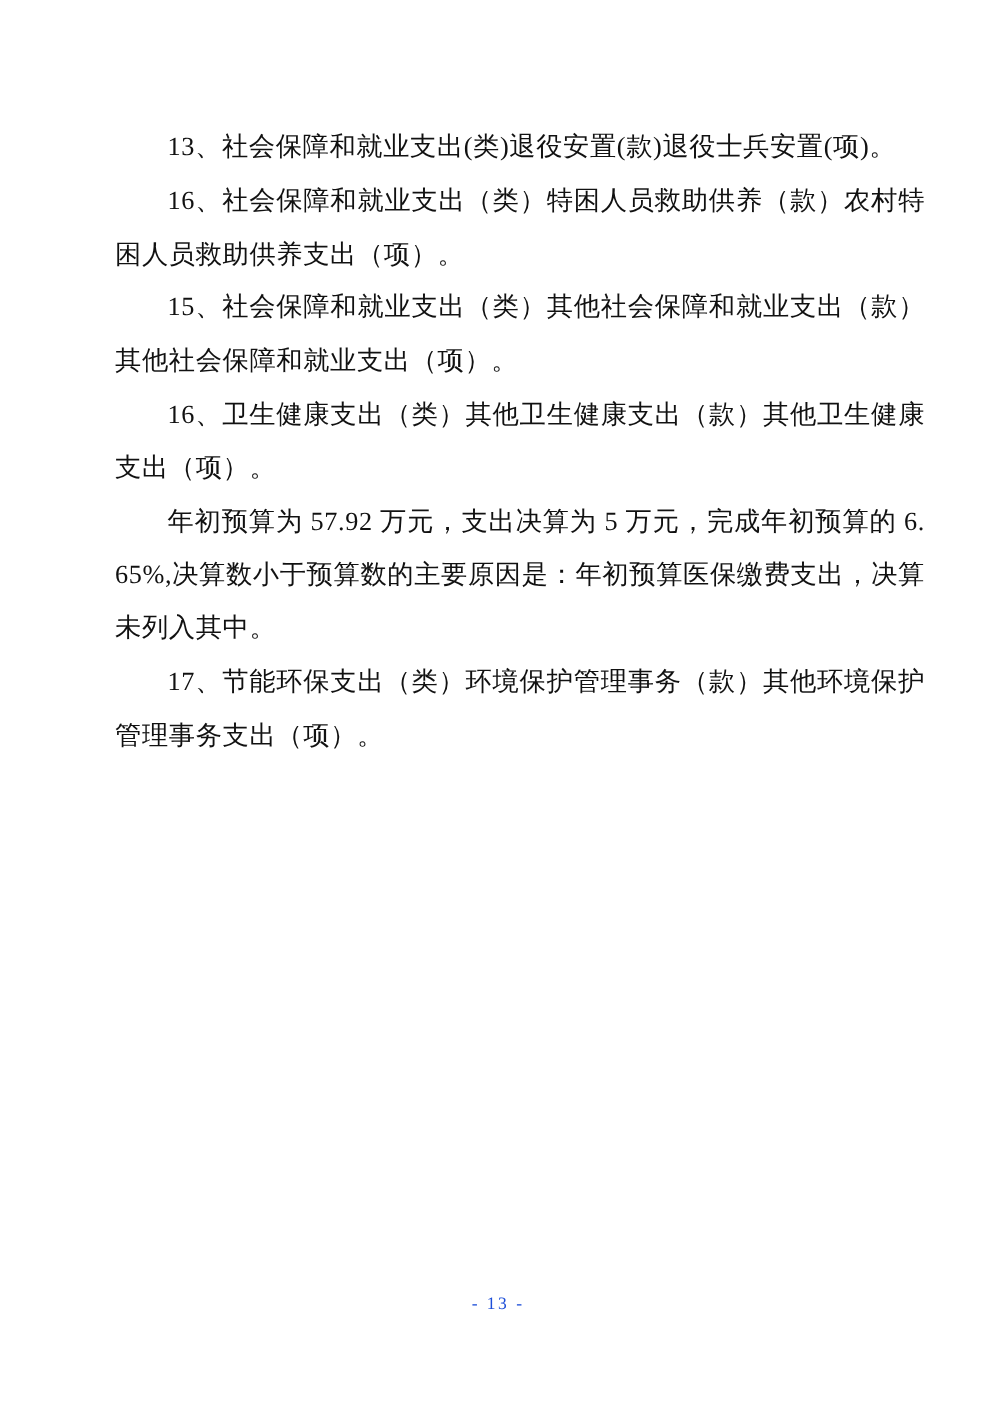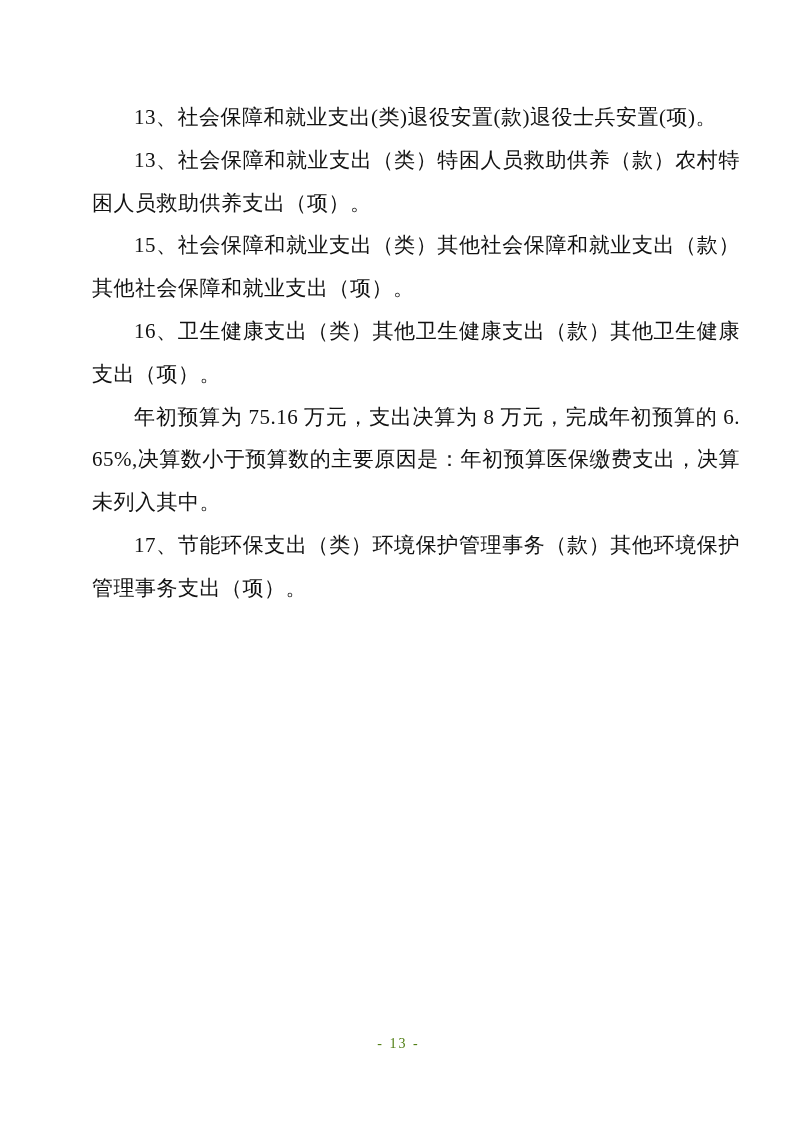--- a/index.html
+++ b/index.html
@@ -33,30 +33,30 @@
     letter-spacing: 0.5px;
     word-break: break-all;
   }
   .footer {
     position: absolute;
     left: 4px;
     right: 0;
     top: 1036px;
     text-align: center;
     font-size: 14px;
-    color: #4d7c0f;
+    color: #1d4ed8;
     letter-spacing: 2px;
   }
 </style>
 </head>
 <body>
 
 <div class="page">
   <div class="content">
     <p class="para">13、社会保障和就业支出(类)退役安置(款)退役士兵安置(项)。</p>
-    <p class="para">13、社会保障和就业支出（类）特困人员救助供养（款）农村特困人员救助供养支出（项）。</p>
+    <p class="para">16、社会保障和就业支出（类）特困人员救助供养（款）农村特困人员救助供养支出（项）。</p>
     <p class="para">15、社会保障和就业支出（类）其他社会保障和就业支出（款）其他社会保障和就业支出（项）。</p>
     <p class="para">16、卫生健康支出（类）其他卫生健康支出（款）其他卫生健康支出（项）。</p>
-    <p class="para">年初预算为 75.16 万元，支出决算为 8 万元，完成年初预算的 6.65%,决算数小于预算数的主要原因是：年初预算医保缴费支出，决算未列入其中。</p>
+    <p class="para">年初预算为 57.92 万元，支出决算为 5 万元，完成年初预算的 6.65%,决算数小于预算数的主要原因是：年初预算医保缴费支出，决算未列入其中。</p>
     <p class="para">17、节能环保支出（类）环境保护管理事务（款）其他环境保护管理事务支出（项）。</p>
   </div>
   <div class="footer">- 13 -</div>
 </div>
 
 </body></html>

